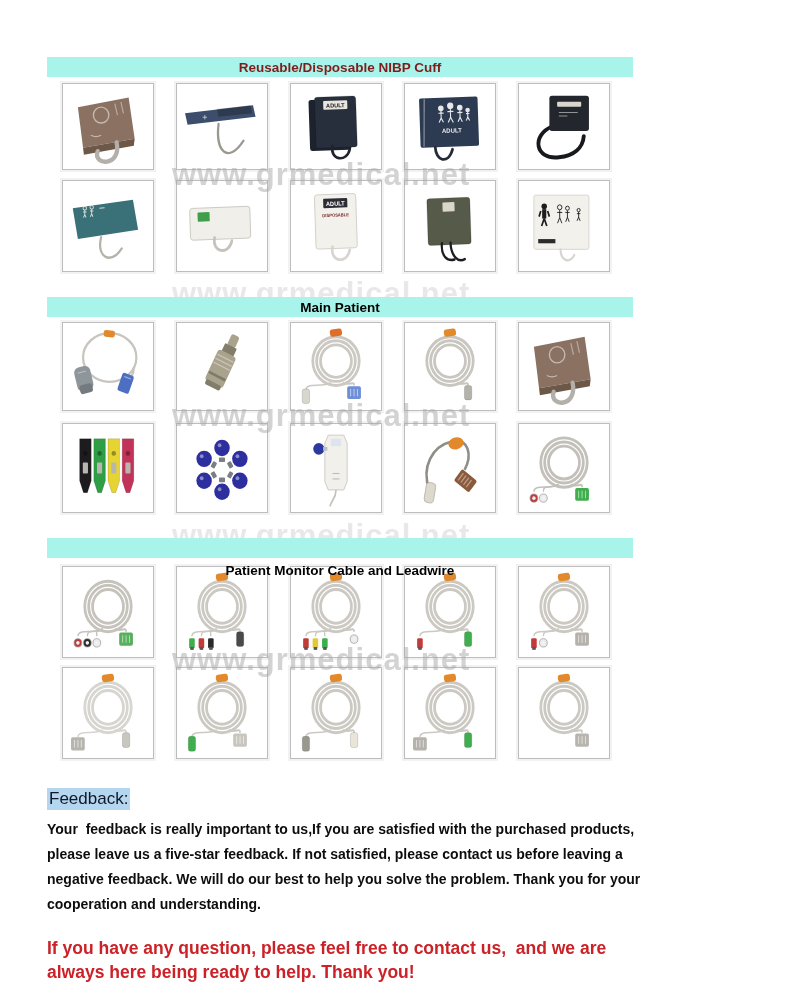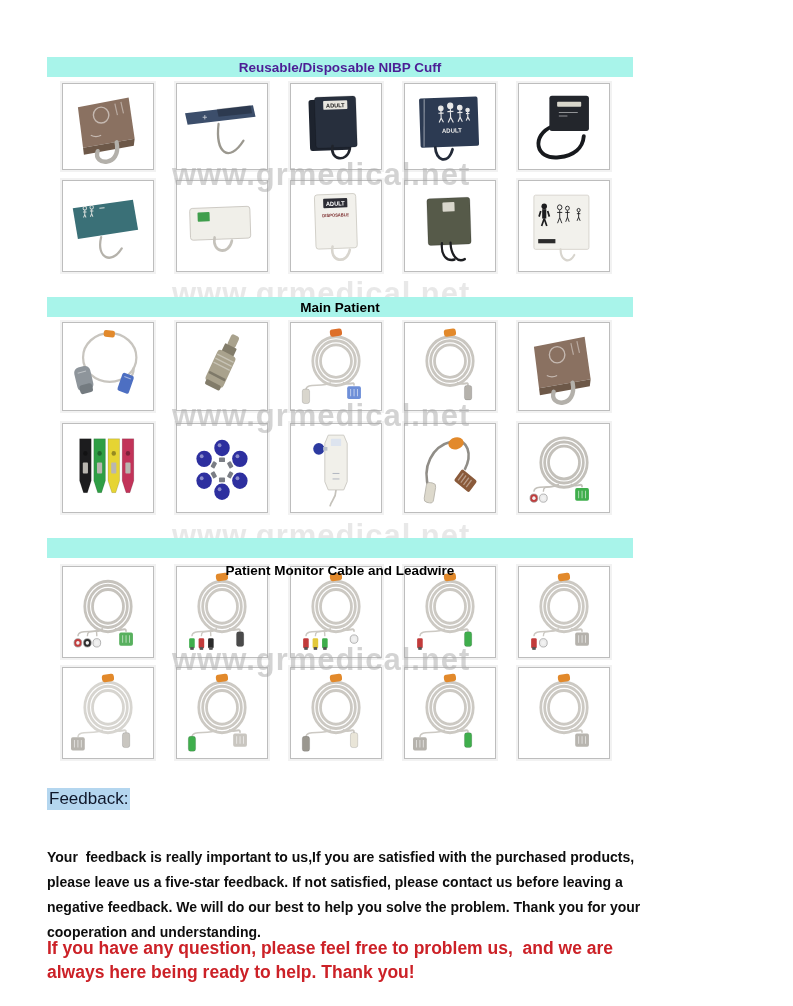--- a/index.html
+++ b/index.html
@@ -38,36 +38,36 @@
   }
   .watermark.faint { opacity: 0.26; }
   .feedback-label {
     position: absolute; left: 47px; top: 788px;
     font-size: 17px; line-height: 22px;
     color: #191936; background: #b4d6ef; padding: 0 2px;
   }
   .feedback-paragraph {
     position: absolute; left: 47px; top: 817px; width: 712px;
     font-size: 14px; font-weight: bold; line-height: 25px;
-    color: #0d0d0d; white-space: pre-wrap; margin-top: 28px;
+    color: #0d0d0d; white-space: pre-wrap;
   }
   .contact-note {
     position: absolute; left: 47px; top: 936px; width: 700px;
     font-size: 17.5px; font-weight: bold; line-height: 24px;
     color: #cc2127; white-space: pre-wrap;
   }
   svg text { font-family: "Liberation Sans", sans-serif; }
 </style>
 </head>
 <body>
 
 <div>
 
   <div class="section-bar" style="top: 57px; background: rgb(168, 244, 234);">
-    <span style="color: #4c1d95;">Reusable/Disposable NIBP Cuff</span>
+    <span style="color: #7f1d1d;">Reusable/Disposable NIBP Cuff</span>
   </div>
   <div class="grid" style="top:83px; grid-template-rows:87px 92px;">
       <div class="cell" style="border-color: rgb(189, 189, 189);">
         <svg viewBox="0 0 100 92" preserveAspectRatio="none">
       <polygon points="15,24 74,13 81,60 21,70" fill="#8a7161"></polygon>
       <polygon points="21,70 81,60 80,68 22,78" fill="#6d5848"></polygon>
       <path d="M38,74 C32,91 66,92 60,64" fill="none" stroke="#b3b0aa" stroke-width="5" stroke-linecap="round"></path>
       <circle cx="42" cy="33" r="9" fill="none" stroke="#fff" stroke-width="1.6" opacity="0.5"></circle>
       <path d="M58,20 c1,5 2,9 3,13 M65,18 c1,5 2,9 3,13" stroke="#fff" stroke-width="1.4" fill="none" opacity="0.4"></path>
       <path d="M30,56 c4,2 8,2 12,0" stroke="#fff" stroke-width="1.4" fill="none" opacity="0.5"></path>
@@ -487,16 +487,16 @@
   <div class="watermark faint" style="top: 276px; color: rgb(169, 169, 169);">www.grmedical.net</div>
   <div class="watermark" style="top: 398px; color: rgb(169, 169, 169);">www.grmedical.net</div>
   <div class="watermark faint" style="top: 518px; color: rgb(169, 169, 169);">www.grmedical.net</div>
   <div class="watermark" style="top: 642px; color: rgb(169, 169, 169);">www.grmedical.net</div>
 
   <div class="feedback-label" style="background: rgb(180, 214, 239); color: #0f172a;">Feedback:</div>
   <div class="feedback-paragraph" style="color: rgb(13, 13, 13);">Your  feedback is really important to us,If you are satisfied with the purchased products,
 please leave us a five-star feedback. If not satisfied, please contact us before leaving a
 negative feedback. We will do our best to help you solve the problem. Thank you for your
 cooperation and understanding.</div>
-  <div class="contact-note" style="color: rgb(204, 33, 39);">If you have any question, please feel free to problem us,  and we are
+  <div class="contact-note" style="color: rgb(204, 33, 39);">If you have any question, please feel free to contact us,  and we are
 always here being ready to help. Thank you!</div>
 
 </div>
 
 </body></html>

